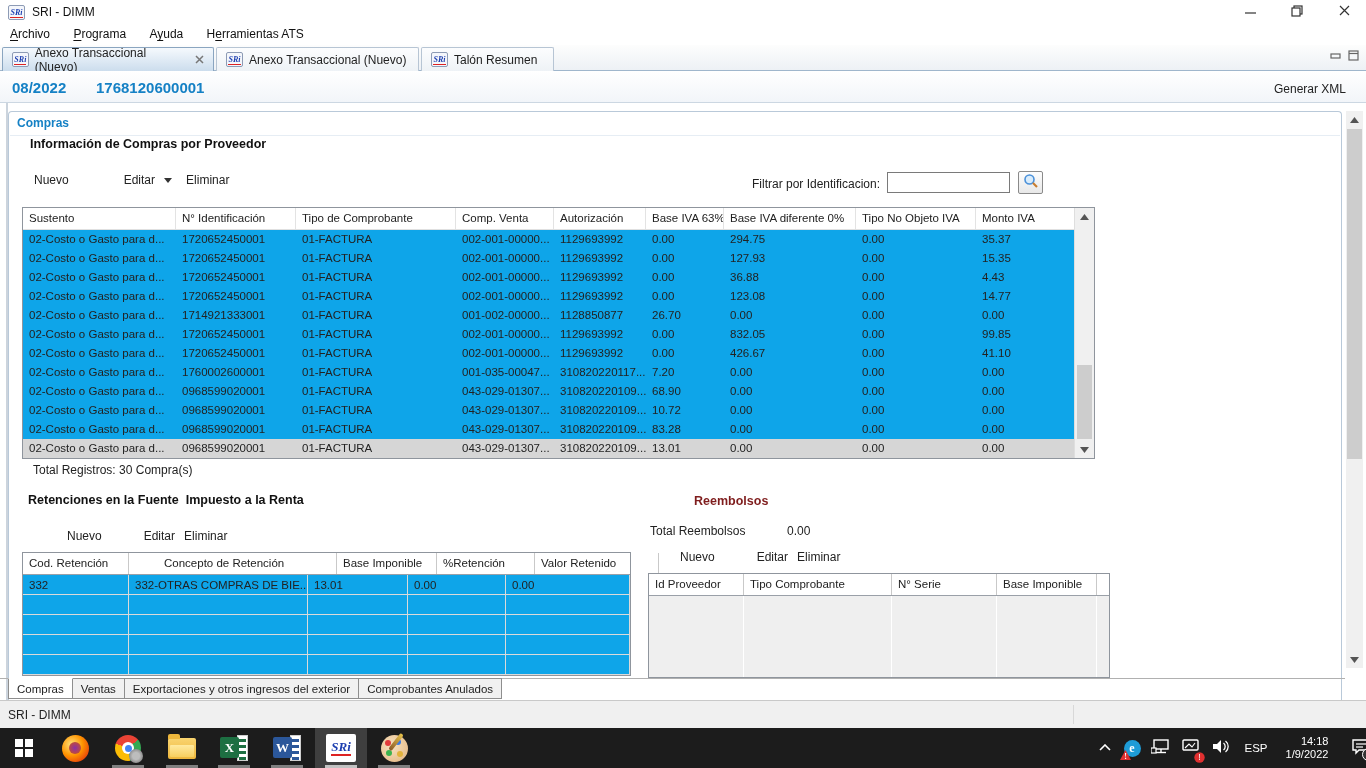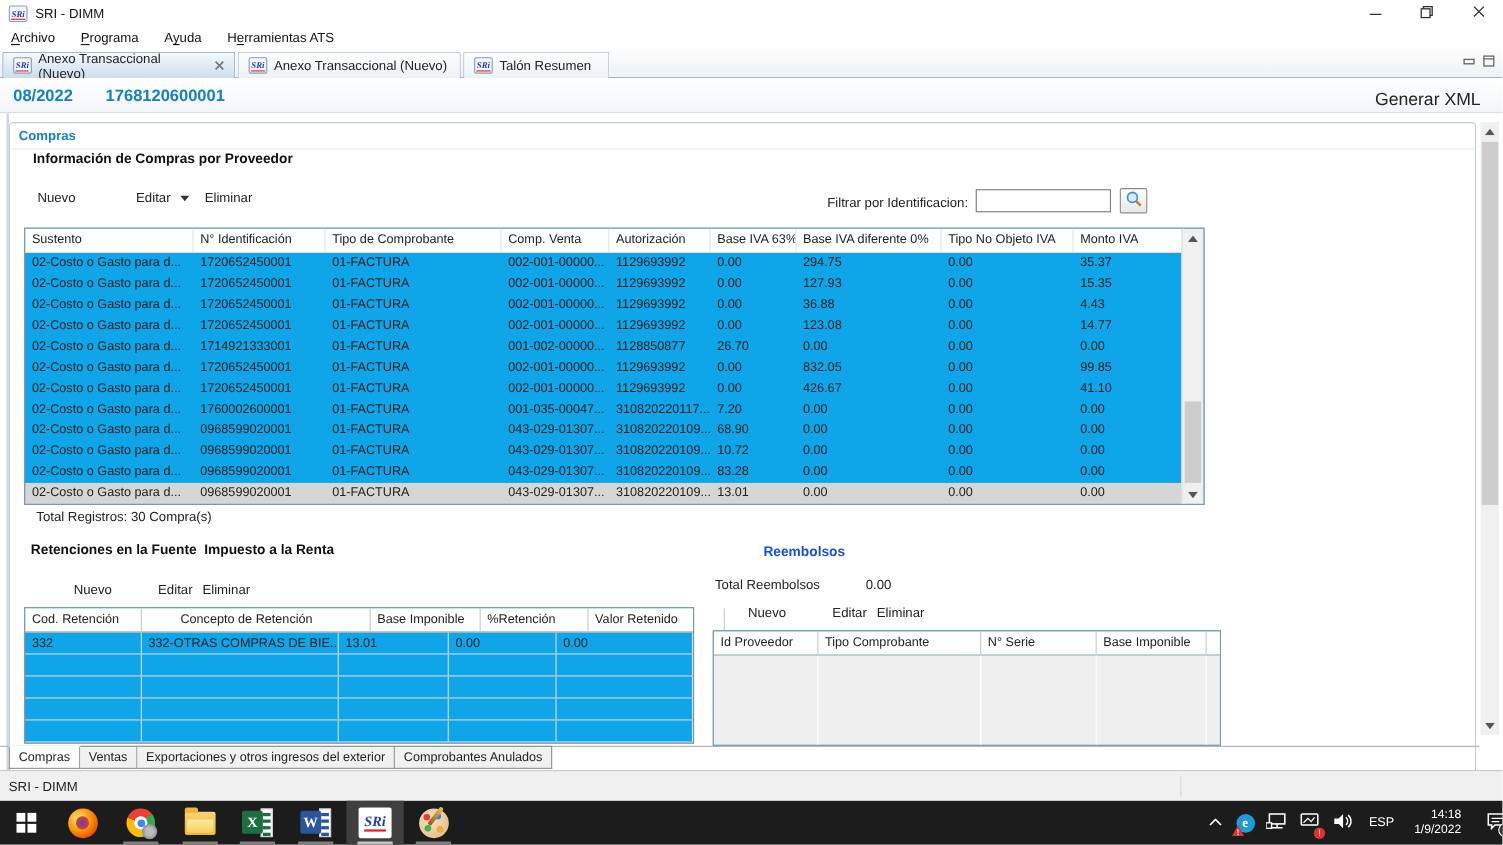--- a/index.html
+++ b/index.html
@@ -25,21 +25,21 @@
     border-bottom:1px solid #9fb6cc;}
   .etab{position:absolute;top:2px;height:24px;display:flex;align-items:center;gap:6px;padding:0 9px;font-size:12px;
     border:1px solid #b7c5d4;border-bottom:none;border-radius:2px 2px 0 0;background:linear-gradient(#fcfdfe,#eef2f6);color:#222;}
   .etab.active{background:linear-gradient(#f5f9fd,#ccdded);border-color:#8aa5c0;}
   .view-btn{position:absolute;top:5px;width:15px;height:13px;display:flex;align-items:center;justify-content:center;}
 
   
   .doc-header{position:absolute;top:71px;left:0;width:1366px;height:32px;background:linear-gradient(#ffffff,#f2f5f9);
     border-bottom:1px solid #ccd7e2;}
   .doc-blue{position:absolute;top:8px;font-weight:bold;font-size:15px;color:#1581c5;white-space:pre;}
-  .genxml{position:absolute;right:20px;top:11px;font-size:16px;color:#222;}
+  .genxml{position:absolute;right:20px;top:11px;font-size:12px;color:#222;}
 
   
   .content{position:absolute;top:103px;left:0;width:1366px;height:597px;background:#fff;}
   .sash{position:absolute;left:6px;top:0;width:2px;height:100%;background:#ccd4dd;}
   .groupbox{position:absolute;left:8px;top:8px;width:1334px;height:589px;border:1px solid #b9c9d9;border-bottom:none;
     border-radius:4px 4px 0 0;background:#fff;}
   .group-label{position:absolute;left:8px;top:4px;font-weight:bold;font-size:12px;color:#1581c5;}
   .group-sep{position:absolute;left:1px;right:1px;top:23px;height:1px;background:#e6edf4;}
   .sec-title{position:absolute;font-weight:bold;font-size:12.5px;color:#111;white-space:pre;}
   .toolbar{position:absolute;display:flex;align-items:center;font-size:12px;color:#222;}
@@ -68,21 +68,21 @@
   #ret-body .tcell{border-right:1px solid #dadada;height:100%;}
 
   
   .vscroll{position:absolute;top:0;right:0;width:20px;height:100%;background:#f0f0f0;border-left:1px solid #dedede;}
   .sc-arrow{position:absolute;left:0;width:100%;height:17px;display:flex;align-items:center;justify-content:center;}
   .sc-thumb{position:absolute;left:2px;right:2px;background:#cdcdcd;}
   .main-scroll{position:absolute;left:1346px;top:8px;width:17px;height:557px;background:#f0f0f0;}
   .main-scroll .sc-thumb{left:1px;right:1px;}
 
   .total-label{position:absolute;font-size:12px;color:#222;}
-  .dim{color:#1d4ed8;padding-left:44px;}
+  .dim{color:#7f1d1d;padding-left:44px;}
 
   
   .reemb-body{position:absolute;left:0;top:22px;right:0;bottom:0;background:#efefef;display:flex;}
   .rb-col{height:100%;border-right:1px solid #fff;}
 
   
   .bottom-strip{position:absolute;left:0;top:575px;width:1345px;border-top:1px solid #b0b0b0;}
   .btabs{position:absolute;left:8px;top:575px;height:21px;display:flex;}
   .btab{height:21px;padding:0 8px;font-size:11.5px;line-height:20px;color:#222;background:#f1f1f1;
     border:1px solid #8e8e8e;border-left:none;}

